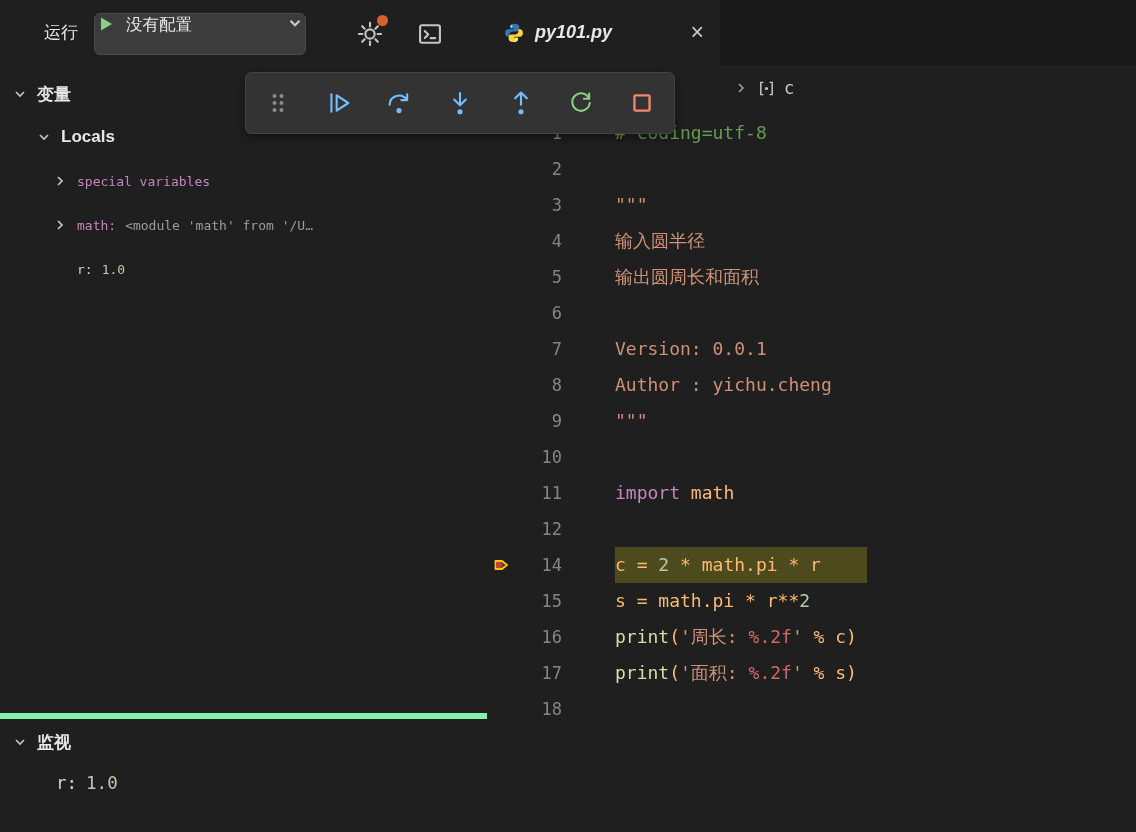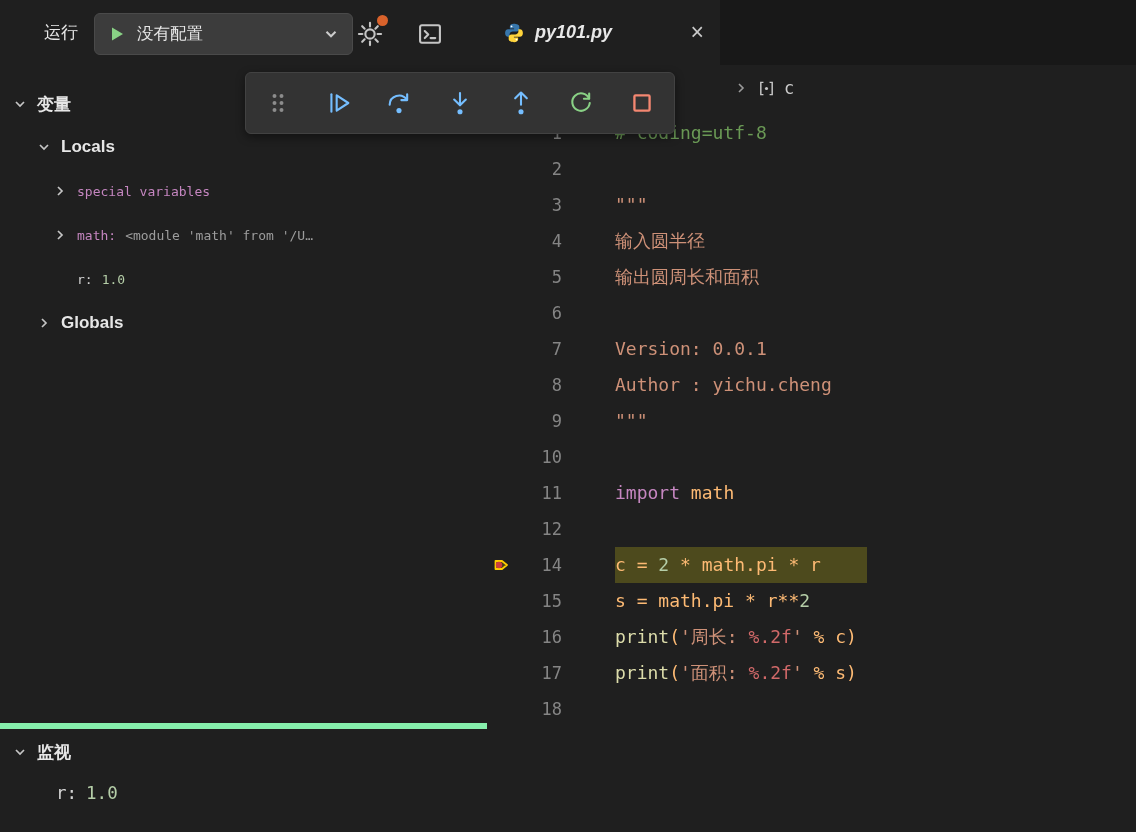--- a/index.html
+++ b/index.html
@@ -3,23 +3,23 @@
 <meta charset="utf-8">
 <style>
   html,body{margin:0;padding:0;background:#1f1f1f;}
   .root{position:relative;width:1136px;height:832px;overflow:hidden;background:#1f1f1f;
         font-family:"Liberation Sans",sans-serif;color:#d4d4d4;}
 
   
   .run-bar{position:absolute;left:0;top:0;width:487px;height:65px;background:#1f1f1f;}
   .run-label{position:absolute;left:44px;top:0;height:65px;display:flex;align-items:center;
              font-size:17px;color:#e7e7e7;}
-  .config-dropdown{position:absolute;left:94px;top:13px;width:259px;height:42px;box-sizing:border-box;
+  .config-dropdown{position:absolute;left:94px;top:13px;width:212px;height:42px;box-sizing:border-box;
              background:#3c3c3c;border:1px solid #4a4a4a;border-radius:6px;display:flex;
-             align-items:center;padding:0 12px;cursor:pointer;}
+             padding:0 1px;cursor:pointer;}
   .play{width:20px;height:20px;flex:none;}
   .config-label{margin-left:10px;font-size:16.5px;color:#e7e7e7;flex:1;white-space:nowrap;}
   .dd-chev{width:18px;height:18px;flex:none;}
   .icon-btn{position:absolute;background:none;border:none;padding:0;display:flex;align-items:center;
             justify-content:center;color:#c5c5c5;cursor:pointer;}
   .icon-btn svg{width:28px;height:28px;stroke:currentColor;fill:none;stroke-width:1.8;
                 stroke-linecap:round;stroke-linejoin:round;}
   .gear-btn{left:350px;top:14px;width:40px;height:40px;}
   .console-btn{left:410px;top:14px;width:40px;height:40px;}
   .badge{position:absolute;right:2px;top:1px;width:11px;height:11px;border-radius:50%;background:#d9622b;}
@@ -45,21 +45,21 @@
         display:flex;align-items:center;justify-content:space-between;padding:0 14px;
         box-sizing:border-box;z-index:10;}
   .dbg-btn{width:36px;height:36px;display:flex;align-items:center;justify-content:center;
            background:none;border:none;padding:0;cursor:pointer;}
   .dbg-btn svg{width:28px;height:28px;stroke:currentColor;fill:none;stroke-width:1.8;
                stroke-linecap:round;stroke-linejoin:round;}
   .c-blue{color:#75beff}.c-green{color:#89d185}.c-red{color:#f48771}.c-grip{color:#8c8c8c}
   .grip svg{stroke:none;}
 
   
-  .sidebar{position:absolute;left:0;top:75px;width:487px;bottom:0;background:#1f1f1f;overflow:hidden;}
+  .sidebar{position:absolute;left:0;top:65px;width:487px;bottom:0;background:#1f1f1f;overflow:hidden;}
   .variables{padding-top:8px;}
   .section-header{height:42px;display:flex;align-items:center;padding-left:12px;
         font-weight:700;font-size:17px;color:#e7e7e7;cursor:pointer;}
   .chev{width:16px;height:16px;margin-right:9px;flex:none;stroke:#c5c5c5;fill:none;stroke-width:1.7;}
   .chev.sp{stroke:none;}
   .tree-row{height:44px;display:flex;align-items:center;white-space:nowrap;overflow:hidden;
         font-family:"DejaVu Sans Mono",monospace;font-size:13px;color:#d4d4d4;cursor:pointer;}
   .indent1{padding-left:30px;}
   .indent2{padding-left:52px;}
   .kind-scope{font-family:"Liberation Sans",sans-serif;font-weight:700;font-size:17px;color:#e7e7e7;padding-left:36px;}
@@ -232,26 +232,20 @@
               <polyline points="6 4 10 8 6 12"></polyline>
             </svg>
             <span class="t-name">math:</span>
             <span class="t-val">&lt;module 'math' from '/U…</span>
           </div>
           <div class="tree-row indent2 kind-variable">
             <span class="chev sp"></span>
             <span class="t-name">r:</span>
             <span class="t-val">1.0</span>
           </div>
-          <div class="tree-row indent1 kind-scope">
-            <svg class="chev" viewBox="0 0 16 16">
-              <polyline points="6 4 10 8 6 12"></polyline>
-            </svg>
-            <span class="t-label">Globals</span>
-          </div>
         </div>
     </div>
     <div class="watch">
       <div class="section-header">
         <svg class="chev" viewBox="0 0 16 16">
           <polyline points="4 6 8 10 12 6"></polyline>
         </svg>
         <span>监视</span>
       </div>
       <div>

